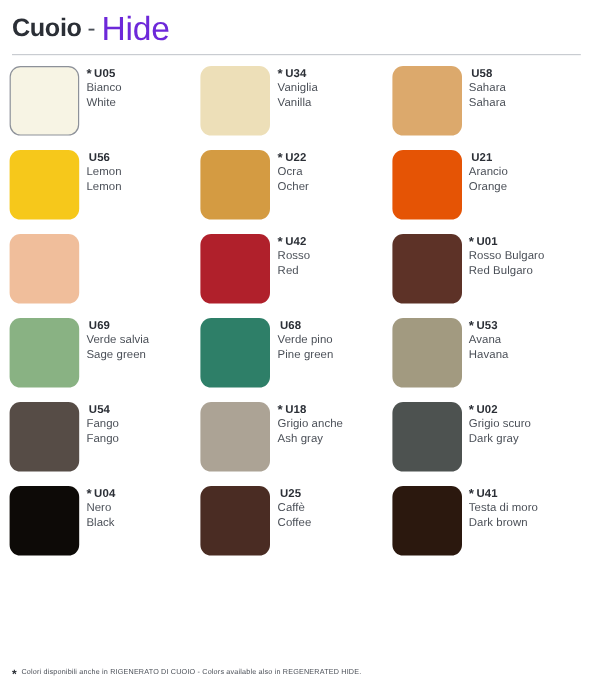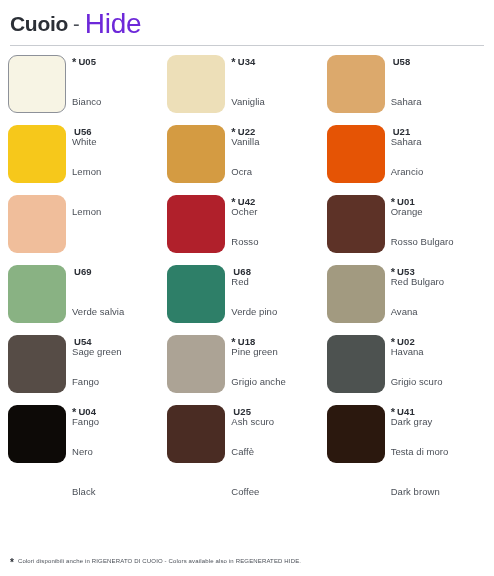--- a/index.html
+++ b/index.html
@@ -114,21 +114,20 @@
     width: 0;
     margin: 0;
   }
   .name-it,
   .name-en {
     font-size: 9.5px;
     font-weight: normal;
     color: #4a4f57;
     white-space: nowrap;
     letter-spacing: 0.05px;
-    margin-top: 28px;
   }
 
   
   .footnote {
     position: absolute;
     left: 10px;
     bottom: 8px;
     display: flex;
     align-items: flex-start;
     gap: 4px;
@@ -294,21 +293,21 @@
         </div>
       </div>
       <div class="cell">
         <div class="swatch" style="background: rgb(172, 163, 149);"></div>
         <div class="labels">
           <div class="code-line">
             <span class="star">*</span>
             <span>U18</span>
           </div>
           <div class="name-it">Grigio anche</div>
-          <div class="name-en">Ash scuro</div>
+          <div class="name-en">Ash gray</div>
         </div>
       </div>
       <div class="cell">
         <div class="swatch" style="background: rgb(77, 82, 80);"></div>
         <div class="labels">
           <div class="code-line">
             <span class="star">*</span>
             <span>U02</span>
           </div>
           <div class="name-it">Grigio scuro</div>

